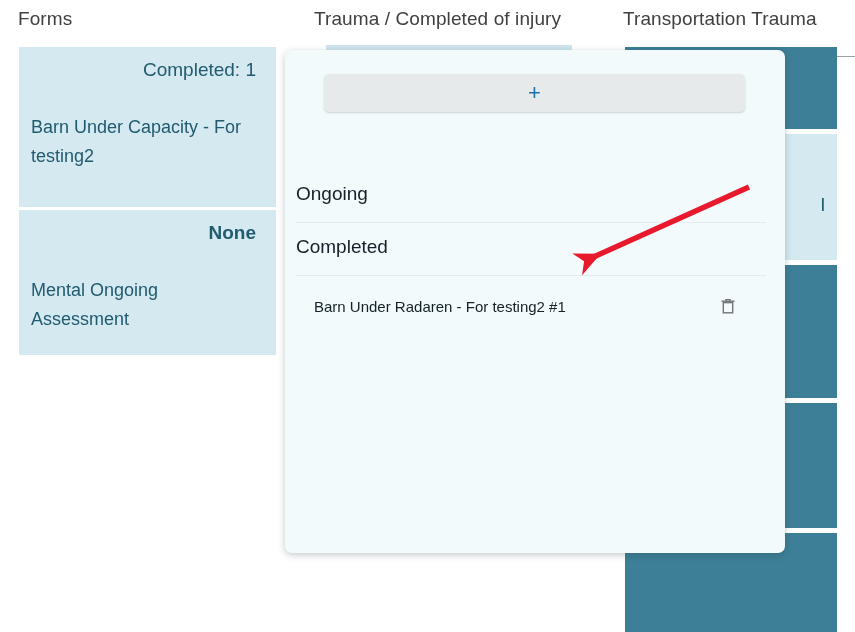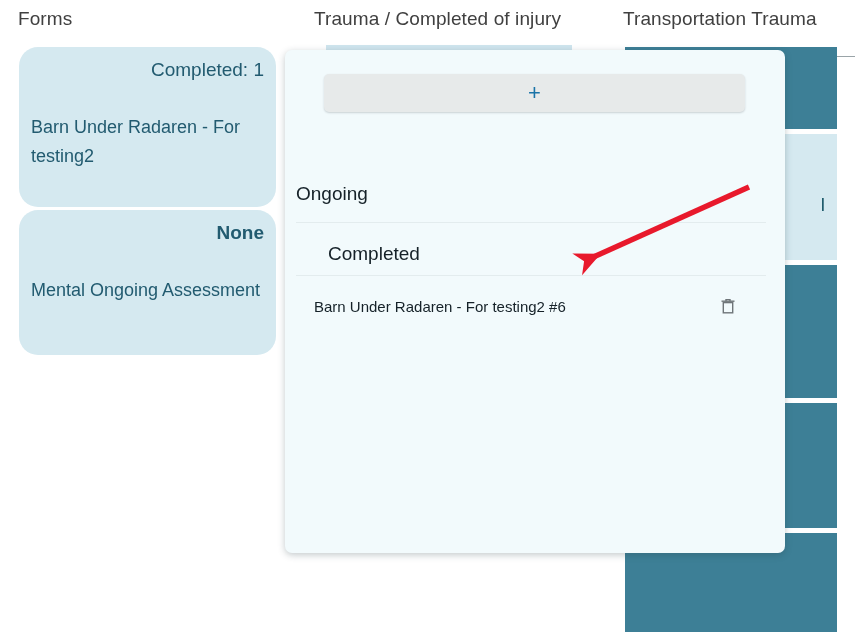--- a/index.html
+++ b/index.html
@@ -30,24 +30,23 @@
 
   
   .forms-col {
     position: absolute;
     left: 19px;
     top: 47px;
     width: 257px;
   }
   .form-card {
     background: #d5e9f0;
-    padding: 10px 12px 14px 12px;
+    padding: 10px 20px 14px 12px;
     box-sizing: border-box;
     margin-bottom: 3px;
-    border-radius: 19px;
   }
   .form-card-status {
     text-align: right;
     font-size: 19px;
     color: #225b70;
     line-height: 26px;
     min-height: 26px;
   }
   .form-card-status.bold { font-weight: 700; }
   .form-card-title {
@@ -151,21 +150,21 @@
   }
 
   .section-head {
     position: absolute;
     left: 11px;
     font-size: 19px;
     font-weight: 400;
     color: #152128;
   }
   #sec-ongoing   { top: 133px; }
-  #sec-completed { top: 193px; margin-left: 32px; }
+  #sec-completed { top: 186px; }
 
   .divider {
     position: absolute;
     left: 11px;
     width: 470px;
     height: 1px;
     background: #e3ecee;
   }
   #div-ongoing   { top: 172px; }
   #div-completed { top: 225px; }
@@ -205,21 +204,21 @@
 <body>
 
 <div id="hdr-forms" class="col-header">Forms</div>
 <div id="hdr-trauma" class="col-header">Trauma / Completed of injury</div>
 <div id="hdr-transport" class="col-header">Transportation Trauma</div>
 
 <div class="forms-col">
 
   <div class="form-card" style="height:160px">
     <div class="form-card-status">Completed: 1</div>
-    <div class="form-card-title">Barn Under Radaren - For testing2</div>
+    <div class="form-card-title">Barn Under Capacity - For testing2</div>
   </div>
 
   <div class="form-card" style="height:145px">
     <div class="form-card-status bold">None</div>
     <div class="form-card-title">Mental Ongoing Assessment</div>
   </div>
 
 </div>
 
 <div class="tab-strip-card"></div>
@@ -250,21 +249,21 @@
     <span class="plus-icon">+</span>
   </button>
 
   <div id="sec-ongoing" class="section-head">Ongoing</div>
   <div id="div-ongoing" class="divider"></div>
 
   <div id="sec-completed" class="section-head">Completed</div>
   <div id="div-completed" class="divider"></div>
 
   <div class="form-row">
-    <span class="form-row-label">Barn Under Radaren - For testing2 #6</span>
+    <span class="form-row-label">Barn Under Radaren - For testing2 #1</span>
     <span class="trash-icon">
       <svg width="20" height="20" viewBox="0 0 20 20" fill="none" stroke="#6f7579" stroke-width="1.4">
         <path d="M3.5 5.2 H16.5"></path>
         <path d="M8 5.2 V3.6 H12 V5.2"></path>
         <rect x="5.3" y="6.6" width="9.4" height="10.2"></rect>
       </svg>
     </span>
   </div>
 
 </div>

